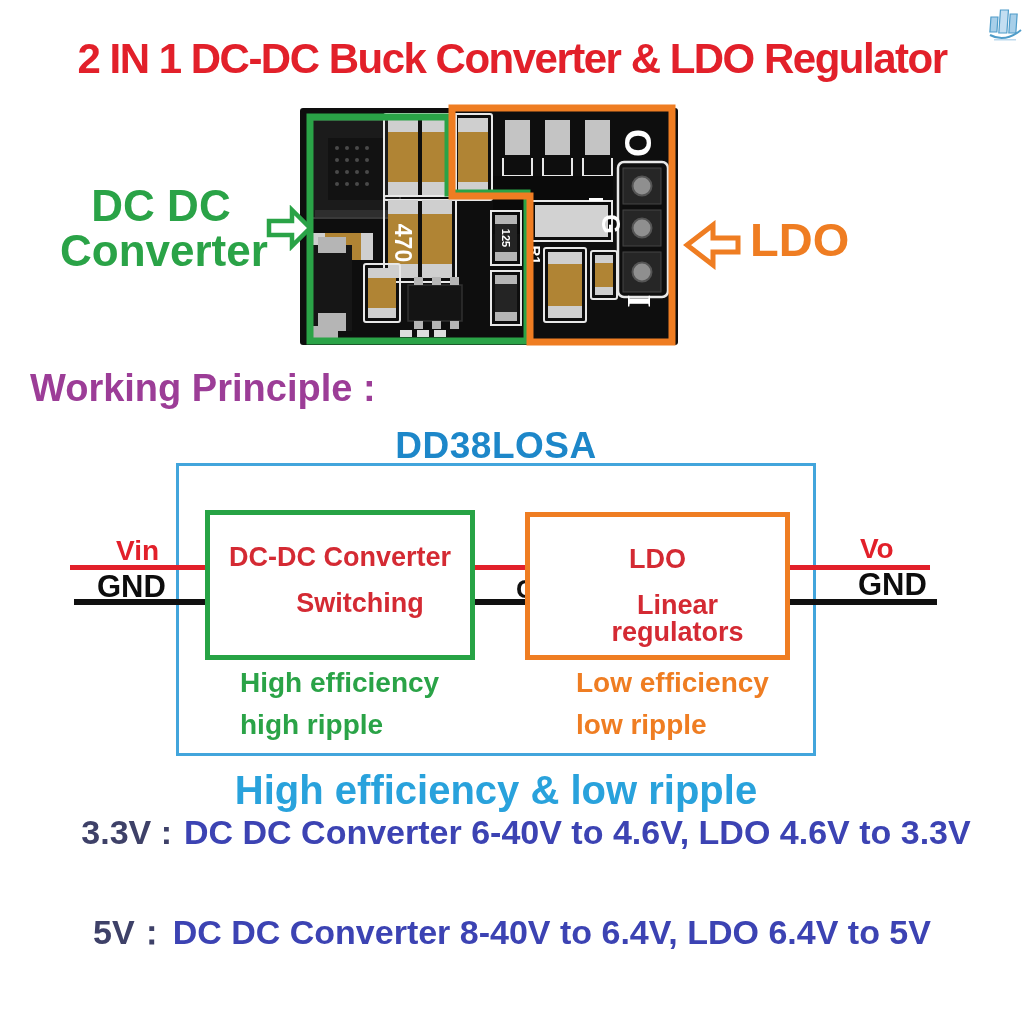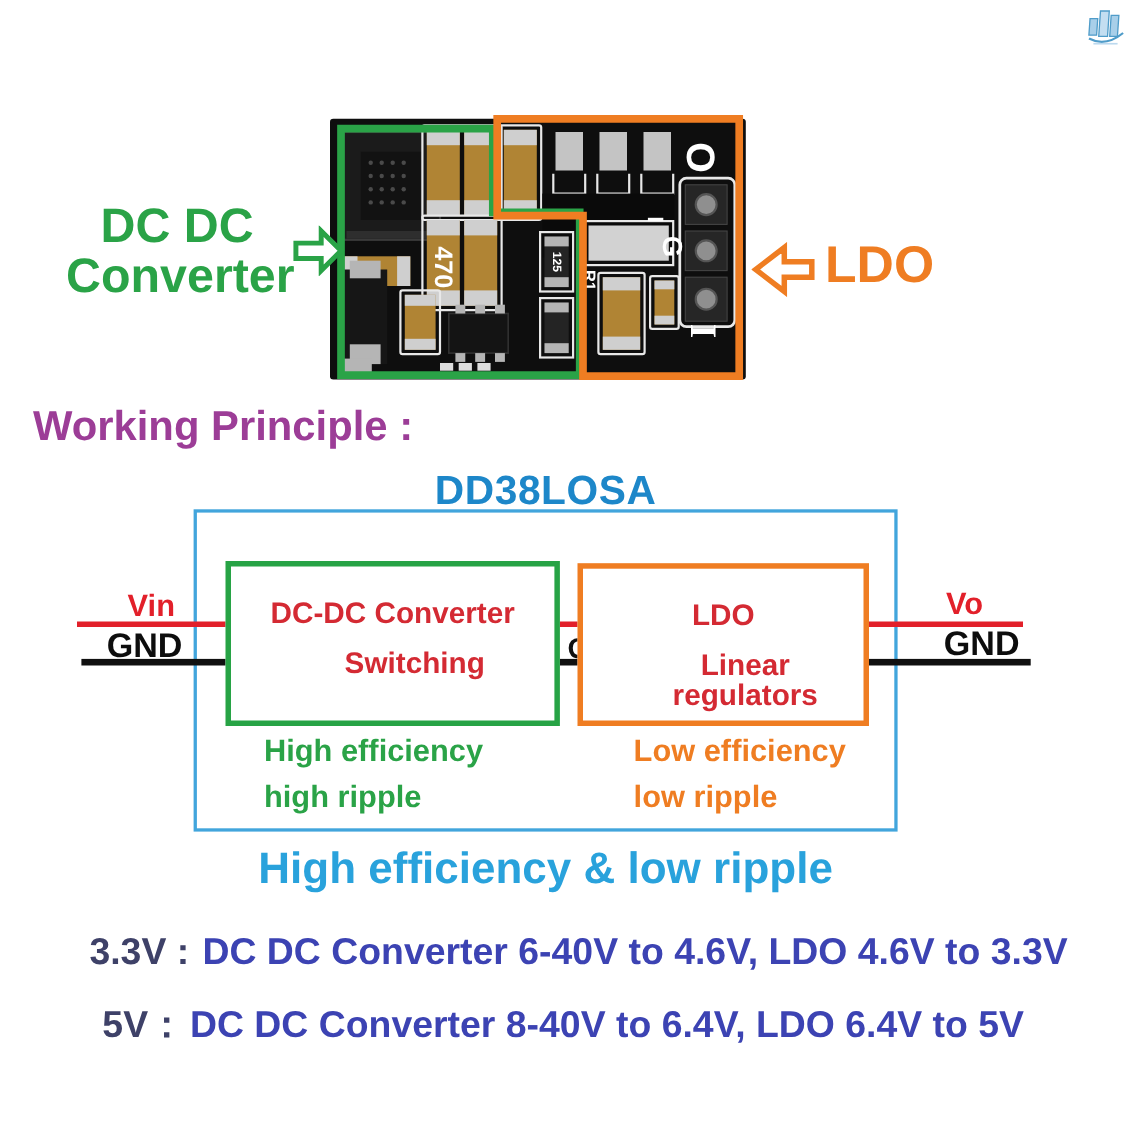--- a/index.html
+++ b/index.html
@@ -19,60 +19,61 @@
   .outer-rect{left:176px;top:463px;width:640px;height:293px;border:3px solid #42a5dc;box-sizing:border-box;}
   .wire{background:#e2202a;height:5px;z-index:1;}
   .wire.black{background:#101010;height:6px;}
   .w-red-left{left:70px;top:565px;width:137px;}
   .w-black-left{left:74px;top:599px;width:133px;}
   .w-red-mid{left:471px;top:565px;width:58px;}
   .w-black-mid{left:471px;top:599px;width:58px;}
   .w-red-right{left:786px;top:565px;width:144px;}
   .w-black-right{left:786px;top:599px;width:151px;}
   .blk{box-sizing:border-box;background:#ffffff;z-index:2;text-align:center;}
-  .dcdc-box{left:205px;top:510px;width:304px;height:150px;border:5px solid #27a345;}
+  .dcdc-box{left:205px;top:510px;width:270px;height:150px;border:5px solid #27a345;}
   .ldo-box{left:525px;top:512px;width:265px;height:148px;border:5px solid #ef7d22;}
   .blk .l1{margin-top:29px;font-size:27px;color:#d42a33;}
   .blk .l2{margin-top:19px;font-size:27px;color:#d42a33;padding-left:40px;}
   .io-label{font-size:28px;color:#e2202a;z-index:3;}
   .io-label.gnd{font-size:31px;color:#0d0d0d;}
   .vin{left:116px;top:537px;}
   .gnd-left{left:97px;top:571px;}
   .vo{left:860px;top:535px;}
   .gnd-right{left:858px;top:569px;}
   .hidden-g{left:516px;top:576px;width:10px;overflow:hidden;font-size:26px;color:#101010;z-index:1;}
   .note{font-size:28px;z-index:1;}
   .note.green{color:#2aa347;}
   .note.orange{color:#ef7d22;margin-left:16px;}
   .ng1{left:240px;top:669px;}
   .ng2{left:240px;top:711px;}
   .no1{left:560px;top:669px;}
   .no2{left:560px;top:711px;}
   .summary{left:176px;top:770px;width:640px;text-align:center;font-size:40px;color:#29a2dc;}
   .spec{left:0;right:0;text-align:center;font-size:34px;color:#3c43b3;}
-  .spec1{top:848px;margin-left:28px;}
+  .spec1{top:815px;margin-left:28px;}
   .spec2{top:915px;}
   .spec .prefix{color:#3e4168;margin-right:12px;}
   .spec2 .prefix{margin-right:4px;}
   svg text{font-family:"Liberation Sans",sans-serif;font-weight:700;fill:#ffffff;}
   svg text.serif{font-family:"Liberation Serif",serif;}
 </style>
 </head>
 <body>
 
 <div class="canvas">
 
   <svg class="abs" style="left:988px;top:2px;" width="34" height="42" viewBox="0 0 34 42">
     <rect x="4" y="15" width="7" height="15" fill="#a8cfe9" stroke="#4f9cc9" stroke-width="1.2" transform="skewX(-4)"></rect>
     <rect x="13" y="8" width="8" height="23" fill="#c3def1" stroke="#4f9cc9" stroke-width="1.2" transform="skewX(-4)"></rect>
     <rect x="23" y="12" width="7" height="19" fill="#a8cfe9" stroke="#4f9cc9" stroke-width="1.2" transform="skewX(-4)"></rect>
     <path d="M2,33 Q17,41 33,28" fill="none" stroke="#4f9cc9" stroke-width="2"></path>
     <rect x="6" y="37" width="22" height="1.5" fill="#bcd9ee"></rect>
   </svg>
 
+  <div class="abs title">2 IN 1 DC-DC Buck Converter &amp; LDO Regulator</div>
 
   <svg class="abs" style="left:293px;top:98px;" width="396" height="250" viewBox="0 0 396 250">
     <rect x="7" y="10" width="378" height="237" rx="3" fill="#0e0e0e"></rect>
 
     <g>
       <rect x="19" y="22" width="88" height="98" fill="#1b1b1b" stroke="#3a3a3a" stroke-width="2"></rect>
       <rect x="35" y="40" width="56" height="62" fill="#121212"></rect>
       <g fill="#4a4a4a">
         <circle cx="44" cy="50" r="2"></circle>
           <circle cx="54" cy="50" r="2"></circle>

